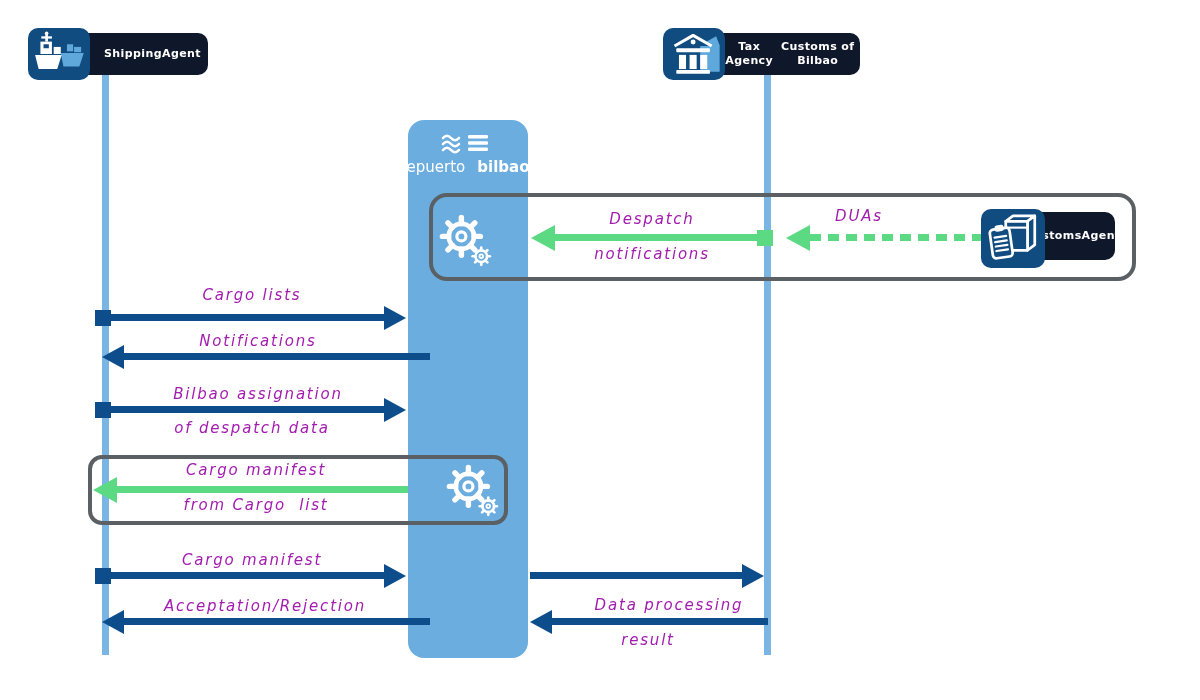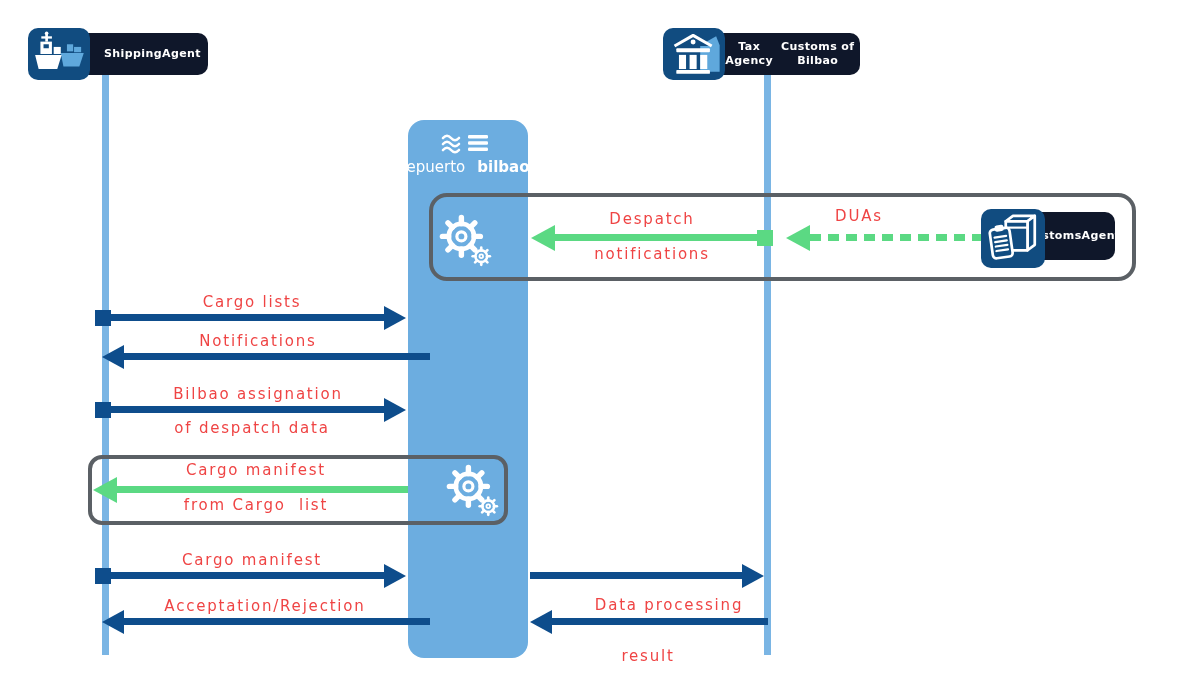--- a/index.html
+++ b/index.html
@@ -3,22 +3,22 @@
 <meta charset="utf-8">
 <style>
   html,body{margin:0;padding:0;background:#fff;}
   #canvas{position:relative;width:1200px;height:700px;background:#fff;overflow:hidden;
           font-family:"DejaVu Sans","Liberation Sans",sans-serif;}
   .lifeline{position:absolute;width:7px;background:#7AB5E4;z-index:5;}
   .pillar{position:absolute;left:408px;top:120px;width:120px;height:538px;background:#6CADE0;
           border-radius:16px;z-index:10;}
   .callout{position:absolute;box-sizing:border-box;border:4px solid #5B6065;background:transparent;
            z-index:30;}
-  .msg{position:absolute;transform:translateX(-50%);font-size:15px;color:#ef4444;
-       letter-spacing:1.8px;white-space:pre;z-index:25;}
+  .msg{position:absolute;transform:translateX(-50%);font-size:15px;color:#a21caf;
+       letter-spacing:1.8px;white-space:pre;z-index:25;font-style:italic;}
   .shaft-navy{position:absolute;height:7px;background:#0E4D8C;z-index:20;}
   .shaft-green{position:absolute;height:7px;background:#5BD983;z-index:20;}
   .shaft-green-dash{position:absolute;height:7px;z-index:20;
        background:repeating-linear-gradient(90deg,#5BD983 0 11px,rgba(91,217,131,0) 11px 18px);}
   .head{position:absolute;width:0;height:0;z-index:21;}
   .head-l-navy{border-top:12px solid transparent;border-bottom:12px solid transparent;border-right:22px solid #0E4D8C;}
   .head-r-navy{border-top:12px solid transparent;border-bottom:12px solid transparent;border-left:22px solid #0E4D8C;}
   .head-l-green{border-top:13px solid transparent;border-bottom:13px solid transparent;border-right:24px solid #5BD983;}
   .sq-navy{position:absolute;width:16px;height:16px;background:#0E4D8C;z-index:21;}
   .sq-green{position:absolute;width:16px;height:16px;background:#5BD983;z-index:21;}
@@ -136,21 +136,21 @@
   <div>
     <div class="shaft-green-dash" style="left:810px;top:234px;width:175px;"></div>
     <div class="head head-l-green" style="left:786px;top:225px;"></div>
     <div class="msg" style="left:859px;top:207px;">DUAs</div>
   </div>
 
   <div>
     <div class="sq-navy" style="left:95px;top:310px;"></div>
     <div class="shaft-navy" style="left:103px;top:314px;width:281px;"></div>
     <div class="head head-r-navy" style="left:384px;top:306px;"></div>
-    <div class="msg" style="left:252px;top:293px;">Cargo lists</div>
+    <div class="msg" style="left:252px;top:286px;">Cargo lists</div>
   </div>
 
   <div>
     <div class="shaft-navy" style="left:124px;top:353px;width:306px;"></div>
     <div class="head head-l-navy" style="left:102px;top:345px;"></div>
     <div class="msg" style="left:258px;top:332px;">Notifications</div>
   </div>
 
   <div>
     <div class="sq-navy" style="left:95px;top:402px;"></div>
@@ -180,21 +180,21 @@
   <div>
     <div class="shaft-navy" style="left:124px;top:618px;width:306px;"></div>
     <div class="head head-l-navy" style="left:102px;top:610px;"></div>
     <div class="msg" style="left:265px;top:597px;">Acceptation/Rejection</div>
   </div>
 
   <div>
     <div class="shaft-navy" style="left:552px;top:618px;width:216px;"></div>
     <div class="head head-l-navy" style="left:530px;top:610px;"></div>
     <div class="msg" style="left:645px;top:596px;margin-left:24px;">Data processing</div>
-    <div class="msg" style="left:648px;top:631px;margin-top:16px;">result</div>
+    <div class="msg" style="left:648px;top:631px;">result</div>
   </div>
 
   <div class="actor-box" style="left:75px;top:33px;width:133px;height:42px;padding-left:22px;box-sizing:border-box;">
     <span>Shipping</span>
     <span>Agent</span>
   </div>
   <div class="icon-tile" style="left:28px;top:28px;width:62px;height:52px;">
     <svg width="56" height="46" viewBox="0 0 62 52">
       <g fill="#5FA8DC">
         <rect x="40" y="15" width="7" height="8"></rect>

